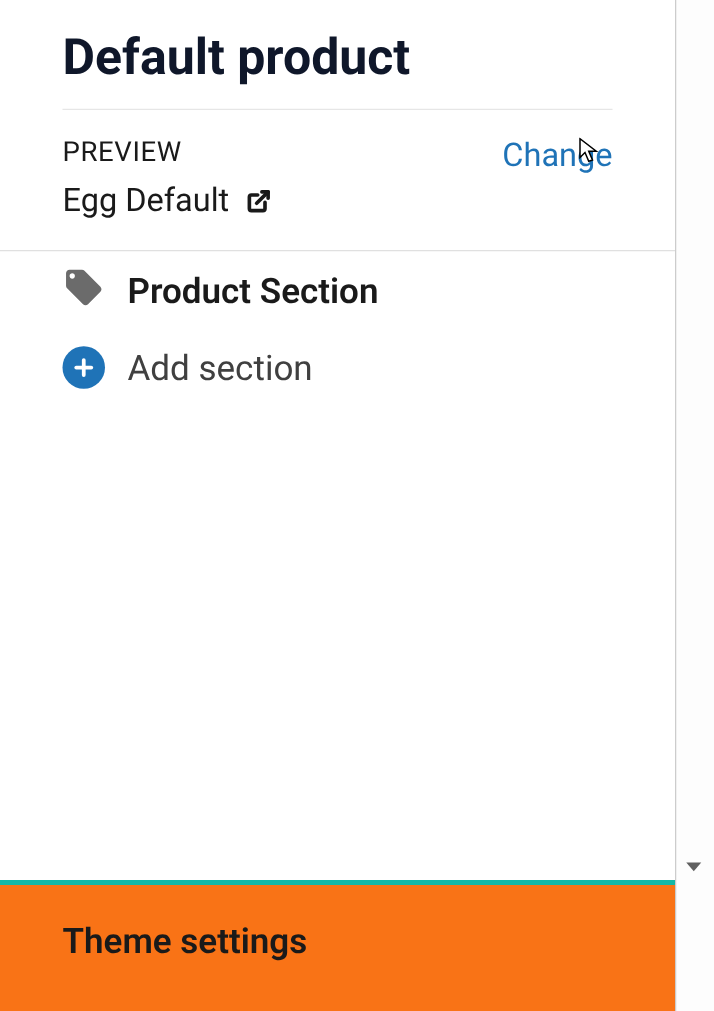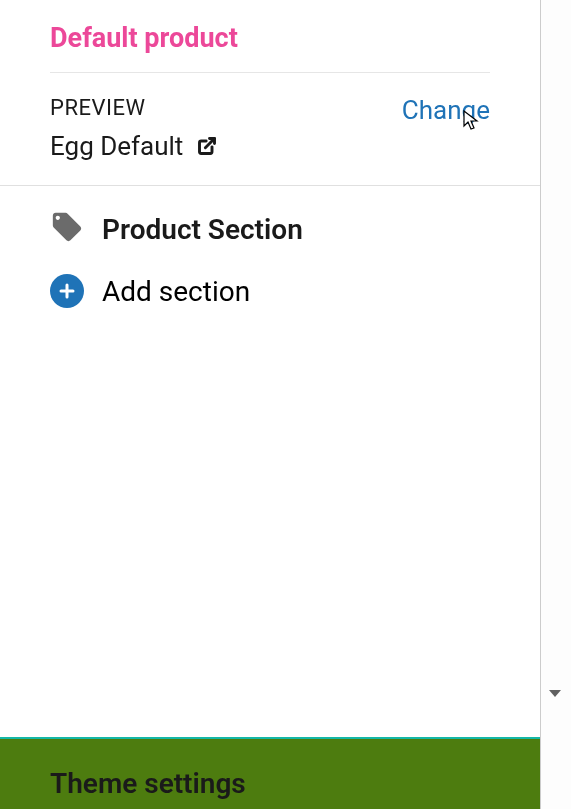--- a/index.html
+++ b/index.html
@@ -39,23 +39,23 @@
       width: 0;
       height: 0;
       border-left: 6px solid transparent;
       border-right: 6px solid transparent;
       border-top: 7px solid #606060;
     }
     .header-section {
       padding: 22px 50px 0 50px;
     }
     .page-title {
-      font-size: 27px;
+      font-size: 40px;
       font-weight: 700;
-      color: #ec4899;
+      color: #0f172a;
       margin-bottom: 18px;
     }
     .divider {
       border: none;
       border-top: 1px solid #e6e6e6;
     }
     .preview-block {
       padding: 22px 50px 24px 50px;
     }
     .preview-row {
@@ -86,21 +86,21 @@
       font-weight: 400;
       color: #1a1a1a;
     }
     .external-icon {
       width: 20px;
       height: 20px;
       cursor: pointer;
     }
     .sections-area {
       border-top: 1px solid #e0e0e0;
-      padding: 24px 50px 0 50px;
+      padding: 12px 50px 0 50px;
       flex-grow: 1;
     }
     .section-item {
       display: flex;
       align-items: center;
       gap: 18px;
       margin-bottom: 26px;
       cursor: pointer;
     }
     .tag-icon {
@@ -129,26 +129,26 @@
       justify-content: center;
       flex-shrink: 0;
     }
     .plus-circle svg {
       width: 18px;
       height: 18px;
     }
     .add-section-text {
       font-size: 28px;
       font-weight: 400;
-      color: #000000;
+      color: #404040;
     }
     .footer {
-      border-top: 2px solid #14b8a6;
-      padding: 28px 50px 9px 50px;
-      background: #4d7c0f;
+      border-top: 4px solid #14b8a6;
+      padding: 28px 50px 40px 50px;
+      background: #f97316;
     }
     .theme-settings {
       font-size: 28px;
       font-weight: 600;
       color: #1a1a1a;
     }
     .cursor {
       position: absolute;
       left: 463px;
       top: 110px;

